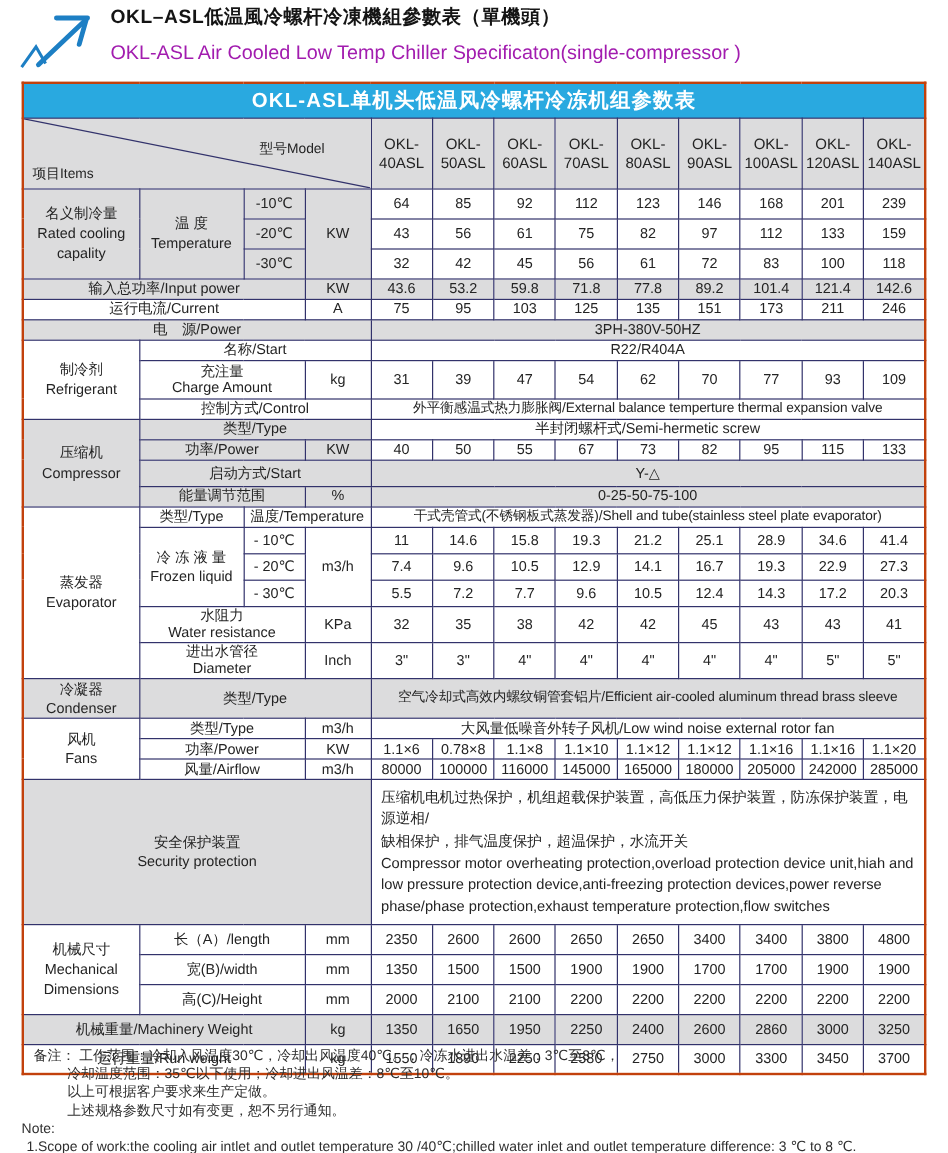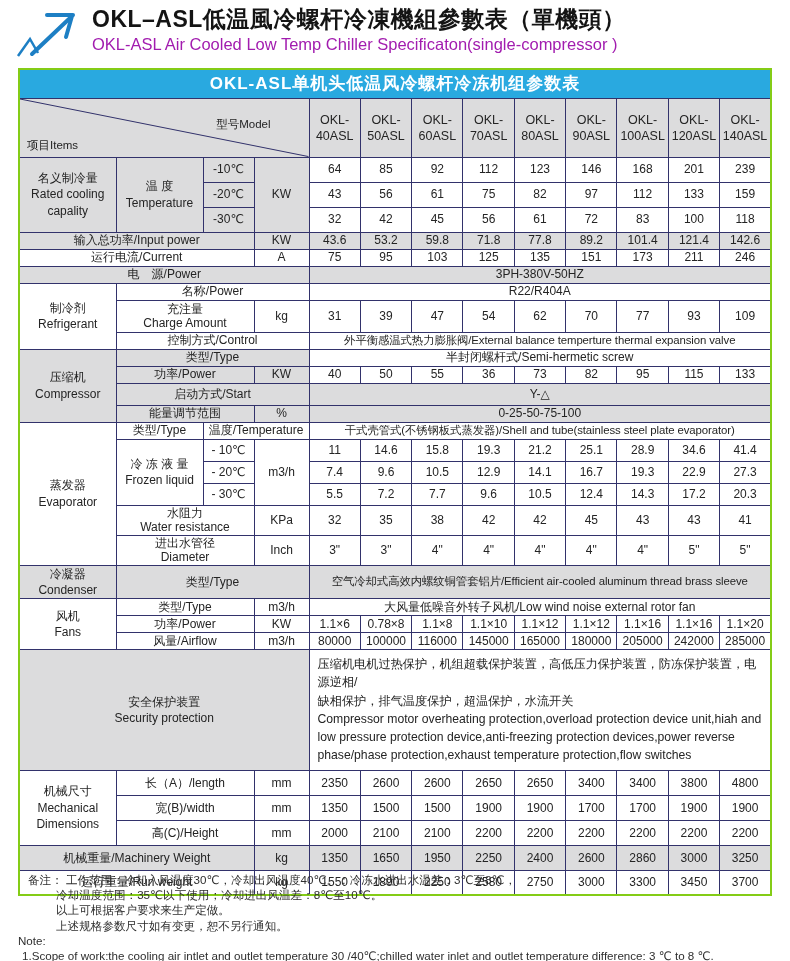--- a/index.html
+++ b/index.html
@@ -1,26 +1,26 @@
 <!DOCTYPE html>
 <html><head>
 <meta charset="utf-8">
 <style>
   html,body{margin:0;padding:0;background:#ffffff;width:790px;height:961px;overflow:hidden;
     font-family:"Liberation Sans","DejaVu Sans",sans-serif;color:#222;}
   .page{position:relative;width:790px;height:961px;background:#fff;}
 
   
   .logo{position:absolute;left:10px;top:4px;width:78px;height:58px;}
-  .title-zh{position:absolute;left:92px;top:4px;font-size:23px;font-weight:bold;color:#141414;letter-spacing:0.5px;white-space:nowrap;}
+  .title-zh{position:absolute;left:92px;top:4px;font-size:16px;font-weight:bold;color:#141414;letter-spacing:0.5px;white-space:nowrap;}
   .title-en{position:absolute;left:92px;top:35px;font-size:16.5px;color:#a21caf;white-space:nowrap;}
 
   
   .table-wrap{position:absolute;left:18px;top:68px;}
-  table{border-collapse:collapse;table-layout:fixed;width:754px;border:2px solid #84cc16;}
+  table{border-collapse:collapse;table-layout:fixed;width:754px;border:2px solid #c2410c;}
   td,th{border:1px solid #32326b;font-size:12px;font-weight:normal;text-align:center;
     vertical-align:middle;padding:0 1px;line-height:1.2;white-space:pre-line;overflow:hidden;color:#242424;}
   tr.banner td{background:#29a9e0;color:#fff;font-size:17px;font-weight:bold;height:28px;letter-spacing:1px;white-space:nowrap;}
   .gray td,td.gray,th.gray{background:#dcdcdd;}
   .rh36{height:36px}.rh25{height:25px}.rh17{height:17px}.rh22{height:22px}
   .rh30{height:30px}.rh32{height:32px}.rh102{height:102px}
   th.model{font-size:12.5px;line-height:1.3;background:#dcdcdd;}
   td.cat{font-size:12px;line-height:1.35;}
   td.fit{font-size:11.4px;letter-spacing:-0.1px;white-space:nowrap;margin-top:20px;}
   td.security-text{text-align:left;padding:5px 8px;line-height:1.5;font-size:12.2px;white-space:pre-line;}
@@ -172,21 +172,21 @@
             <td class="val">246</td>
           </tr>
     <tr class="rh17 gray">
       <td colspan="4">电　源/Power</td>
       <td colspan="9">3PH-380V-50HZ</td>
     </tr>
 
     <tr class="rh17">
       <td rowspan="3" class="cat">制冷剂
 Refrigerant</td>
-      <td colspan="3">名称/Power</td>
+      <td colspan="3">名称/Start</td>
       <td colspan="9">R22/R404A</td>
     </tr>
     <tr class="rh32">
       <td colspan="2">充注量
 Charge Amount</td>
       <td>kg</td>
     <td class="val">31</td>
             <td class="val">39</td>
             <td class="val">47</td>
             <td class="val">54</td>
@@ -206,21 +206,21 @@
 Compressor</td>
       <td colspan="3" class="gray">类型/Type</td>
       <td colspan="9">半封闭螺杆式/Semi-hermetic screw</td>
     </tr>
     <tr class="rh17">
       <td colspan="2" class="gray">功率/Power</td>
       <td class="gray">KW</td>
     <td class="val">40</td>
             <td class="val">50</td>
             <td class="val">55</td>
-            <td class="val">36</td>
+            <td class="val">67</td>
             <td class="val">73</td>
             <td class="val">82</td>
             <td class="val">95</td>
             <td class="val">115</td>
             <td class="val">133</td>
           </tr>
     <tr class="rh22">
       <td colspan="3" class="gray">启动方式/Start</td>
       <td colspan="9" class="gray">Y-△</td>
     </tr>

